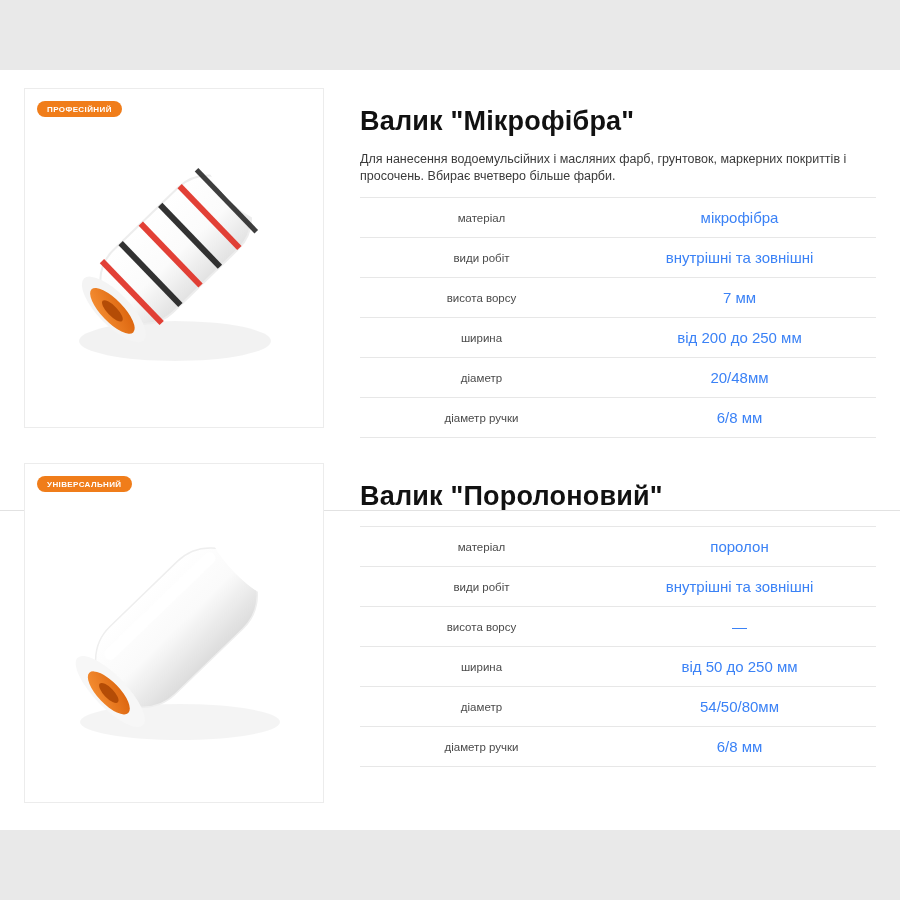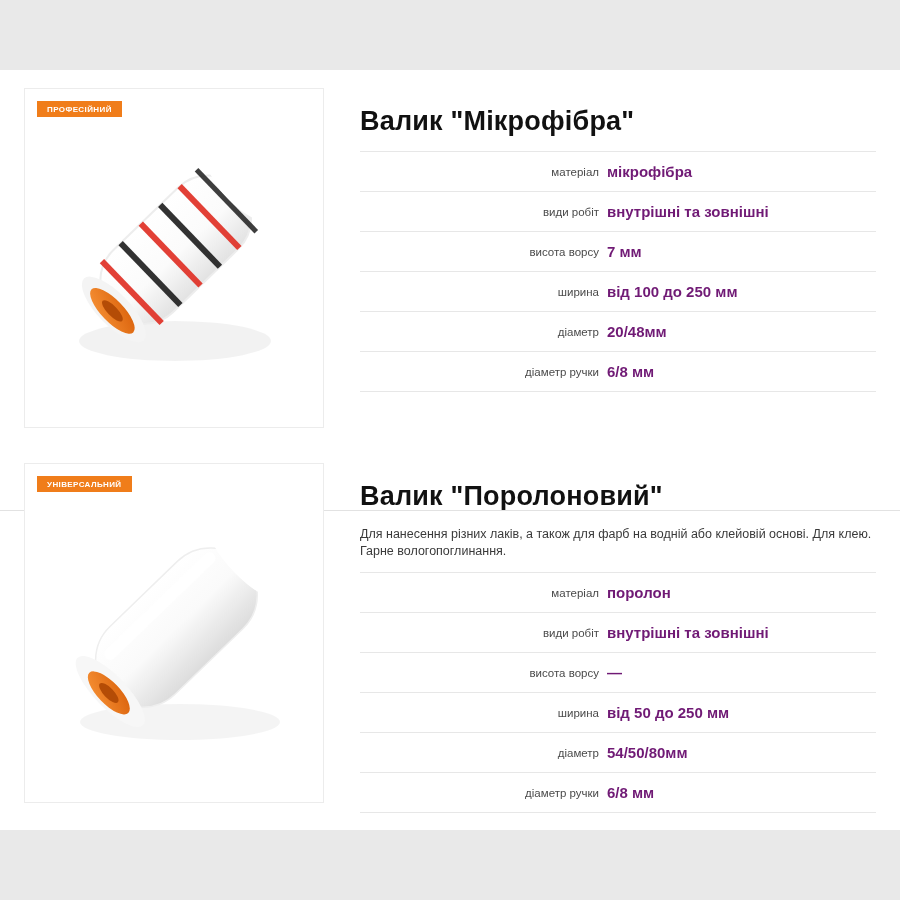--- a/index.html
+++ b/index.html
@@ -65,21 +65,21 @@
   .badge {
     position: absolute;
     left: 12px;
     top: 12px;
     background: #f07d1a;
     color: #fff;
     font-size: 8px;
     font-weight: bold;
     letter-spacing: .4px;
     padding: 4px 10px 3px 10px;
-    border-radius: 0;
+    border-radius: 8px;
     text-transform: uppercase;
     z-index: 5;
   }
 
   
   .roller-wrap {
     position: absolute;
     left: 0; top: 0;
     width: 100%; height: 100%;
   }
@@ -114,29 +114,30 @@
   }
   table.specs tr:first-child {
     border-top: 1px solid #e7e7e7;
   }
   table.specs td {
     padding: 11px 4px;
     vertical-align: middle;
   }
   td.k {
     width: 47%;
-    text-align: right;
+    text-align: center;
     font-size: 11.5px;
     color: #4a4a4a;
   }
   td.v {
     width: 53%;
+    text-align: center;
     font-size: 15px;
-    font-weight: bold;
-    color: #701a75;
+    font-weight: normal;
+    color: #3b82f6;
   }
 </style>
 </head>
 <body>
 
 <div class="page">
   <div class="sheet">
 
     <div class="product product-top">
 
@@ -181,37 +182,38 @@
               <ellipse cx="62" cy="161" rx="5" ry="14" fill="#b44c06"></ellipse>
 
               <ellipse cx="238" cy="161" rx="15" ry="43" fill="#ffffff"></ellipse>
             </g>
           </svg>
         </div>
       </div>
 
       <div class="info">
         <div class="title">Валик "Мікрофібра"</div>
+        <p class="desc">Для нанесення водоемульсійних і масляних фарб, грунтовок, маркерних покриттів і просочень. Вбирає вчетверо більше фарби.</p>
         <table class="specs">
           <tbody>
             <tr>
               <td class="k">матеріал</td>
               <td class="v">мікрофібра</td>
             </tr>
             <tr>
               <td class="k">види робіт</td>
               <td class="v">внутрішні та зовнішні</td>
             </tr>
             <tr>
               <td class="k">висота ворсу</td>
               <td class="v">7 мм</td>
             </tr>
             <tr>
               <td class="k">ширина</td>
-              <td class="v">від 100 до 250 мм</td>
+              <td class="v">від 200 до 250 мм</td>
             </tr>
             <tr>
               <td class="k">діаметр</td>
               <td class="v">20/48мм</td>
             </tr>
             <tr>
               <td class="k">діаметр ручки</td>
               <td class="v">6/8 мм</td>
             </tr>
           </tbody>
@@ -253,21 +255,20 @@
               <ellipse cx="246" cy="165" rx="14" ry="47" fill="#ffffff"></ellipse>
 
               <rect x="80" y="132" width="150" height="12" rx="6" fill="#ffffff" opacity="0.85"></rect>
             </g>
           </svg>
         </div>
       </div>
 
       <div class="info">
         <div class="title">Валик "Поролоновий"</div>
-        <p class="desc">Для нанесення різних лаків, а також для фарб на водній або клейовій основі. Для клею. Гарне вологопоглинання.</p>
         <table class="specs">
           <tbody>
             <tr>
               <td class="k">матеріал</td>
               <td class="v">поролон</td>
             </tr>
             <tr>
               <td class="k">види робіт</td>
               <td class="v">внутрішні та зовнішні</td>
             </tr>

